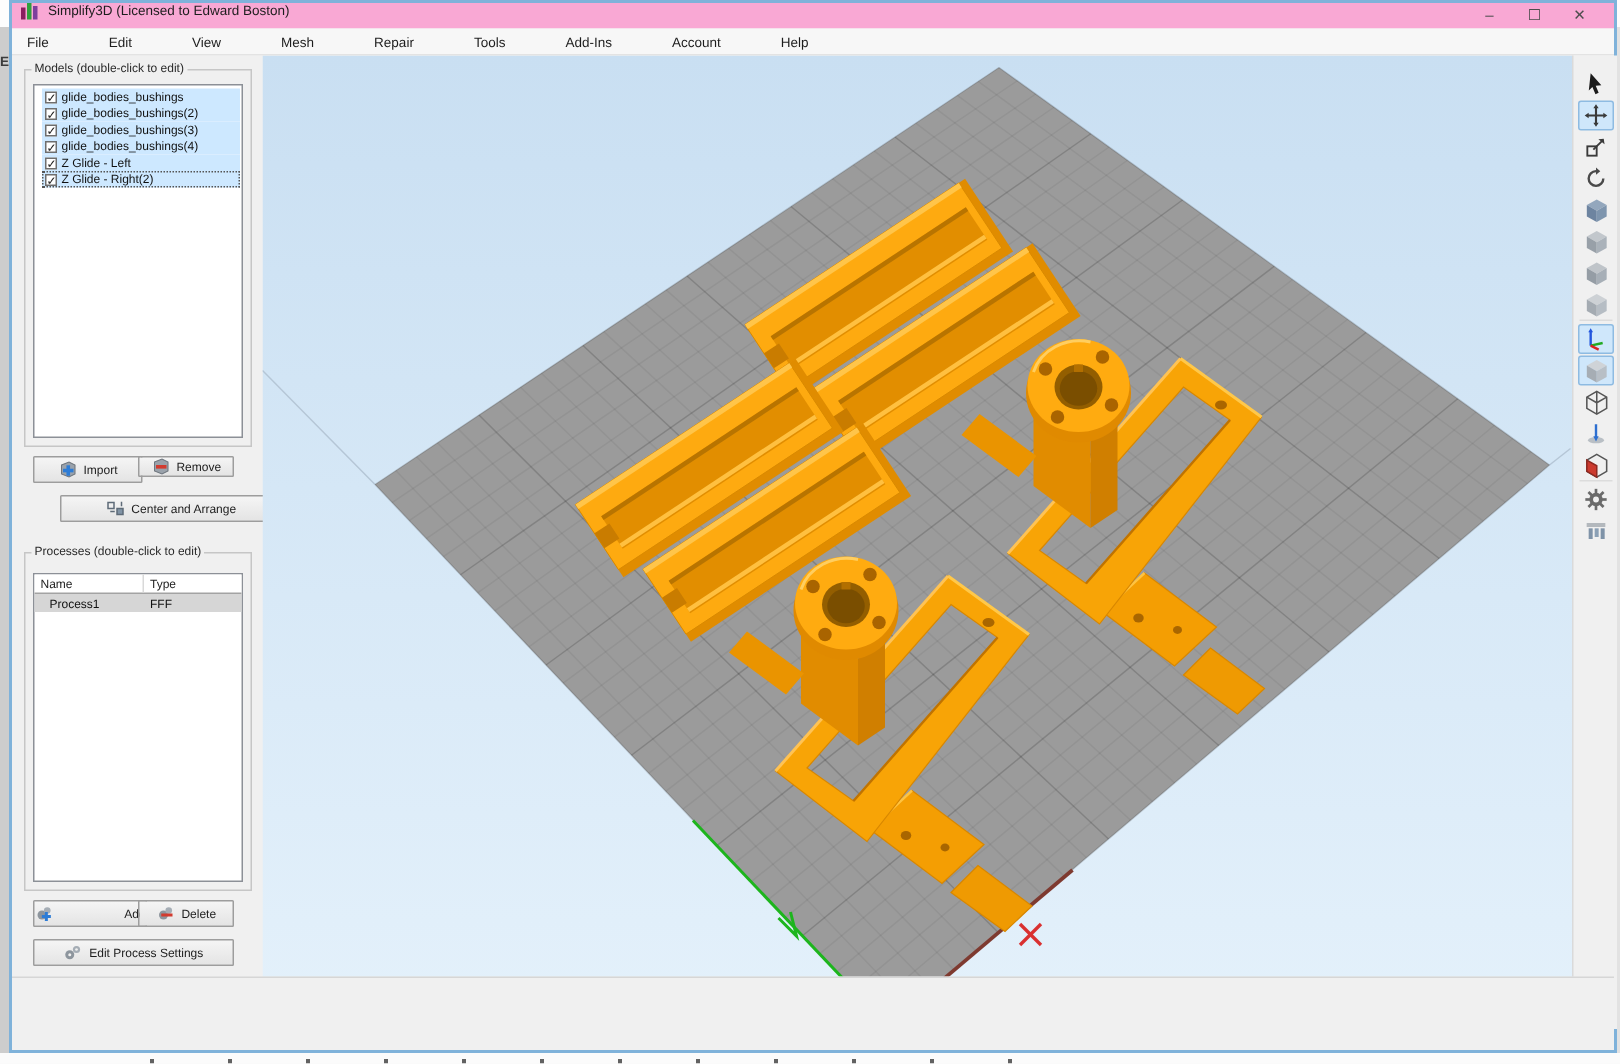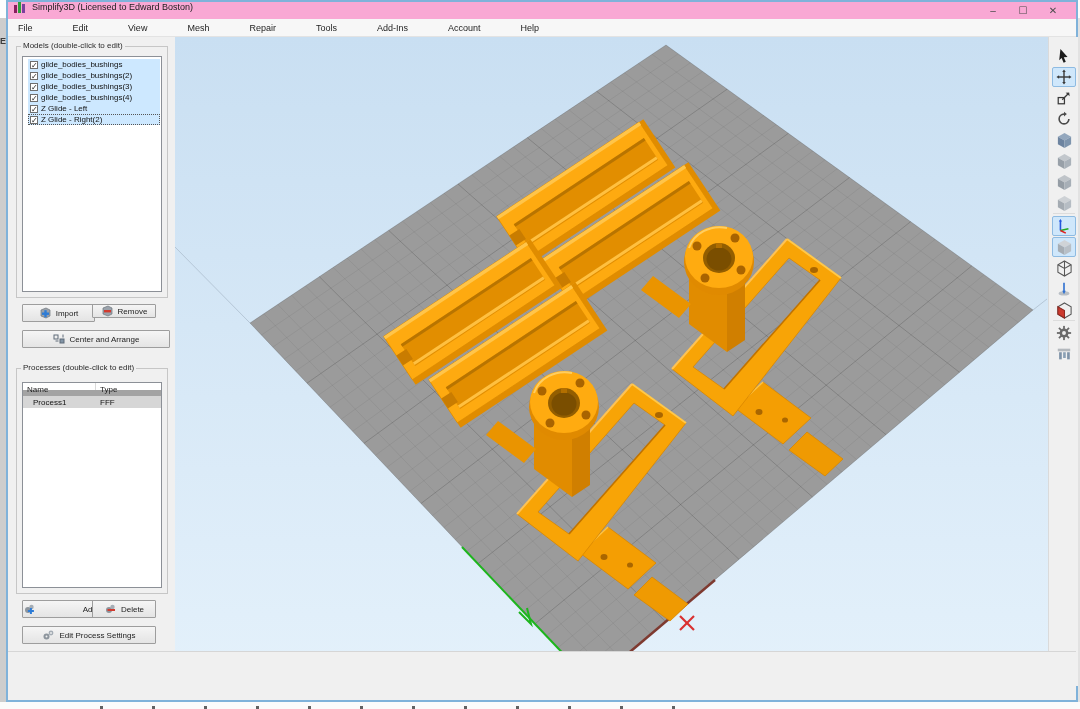--- a/index.html
+++ b/index.html
@@ -35,21 +35,21 @@
   .listbox { position:absolute; background:#ffffff; border:1px solid #8c9097; }
   .mrow { display:flex; align-items:center; height:11px; margin:0 1px 0 5px; background:#cde8ff; padding-left:2px; }
   .mrow.focused { outline:1px dotted #555; outline-offset:-1px; }
   .cb { width:8px; height:8px; background:#fff; border:1px solid #6e6e6e; font-size:8px; line-height:7px; color:#222; text-align:center; margin-right:3px; flex:0 0 auto; }
   .mrow .lbl { font-size:8px; color:#111; white-space:nowrap; }
 
   .btn { position:absolute; background:linear-gradient(#f5f5f5,#e4e4e4); border:1px solid #9d9d9d; border-radius:1px;
       display:flex; align-items:center; justify-content:center; font-size:8px; color:#1c1c1c; gap:4px; }
   .btn svg { flex:0 0 auto; }
 
-  .ptable-head { position:absolute; display:flex; height:13px; background:#fff; border-bottom:6px solid #a3a3a3; font-size:8px; color:#222; }
+  .ptable-head { position:absolute; display:flex; height:13px; background:#fff; border-bottom:1px solid #a3a3a3; font-size:8px; color:#222; }
   .ptable-head .c1 { width:73px; padding:2px 0 0 4px; border-right:1px solid #d9d9d9; }
   .ptable-head .c2 { padding:2px 0 0 4px; }
   .prow { position:absolute; display:flex; height:12px; background:#d6d6d6; font-size:8px; color:#111; }
   .prow .c1 { width:73px; padding:2px 0 0 10px; }
   .prow .c2 { padding:2px 0 0 4px; }
 
   
   #toolbar { position:absolute; left:1040px; top:35px; width:30px; height:649px; background:#f0f0f0; border-left:1px solid #dadada; }
   .tool { position:absolute; left:3px; width:24px; height:20px; display:flex; align-items:center; justify-content:center; border-radius:2px; }
   .tool.active { background:#cfe7fb; border:1px solid #8ebbe2; }
@@ -142,21 +142,21 @@
       </svg>
       <span>Import</span>
     </div>
     <div class="btn" style="left:84px; top:302px; width:64px; height:14px;">
       <svg width="13" height="12" viewBox="0 0 13 12">
         <polygon points="2,3 7,1 11,3 11,9 7,11 2,9" fill="#9aa2ab" stroke="#6e757d" stroke-width="0.7"></polygon>
         <rect x="3" y="5" width="7" height="2.4" fill="#d23b2f"></rect>
       </svg>
       <span>Remove</span>
     </div>
-    <div class="btn" style="left:14px; top:328px; width:148px; height:18px;">
+    <div class="btn" style="left:32px; top:328px; width:148px; height:18px;">
       <svg width="13" height="12" viewBox="0 0 13 12">
         <rect x="1" y="2" width="4" height="4" fill="none" stroke="#5e6b78" stroke-width="1"></rect>
         <rect x="7" y="6" width="4" height="4" fill="#8194a6" stroke="#5e6b78" stroke-width="1"></rect>
         <path d="M5.5,8 L2.5,8 M10,4.5 L10,1.5" stroke="#5e6b78" stroke-width="1"></path>
       </svg>
       <span>Center and Arrange</span>
     </div>
 
     <div class="groupbox" style="left:8px; top:366px; width:152px; height:226px;">
       <span class="groupbox-label">Processes (double-click to edit)</span>

